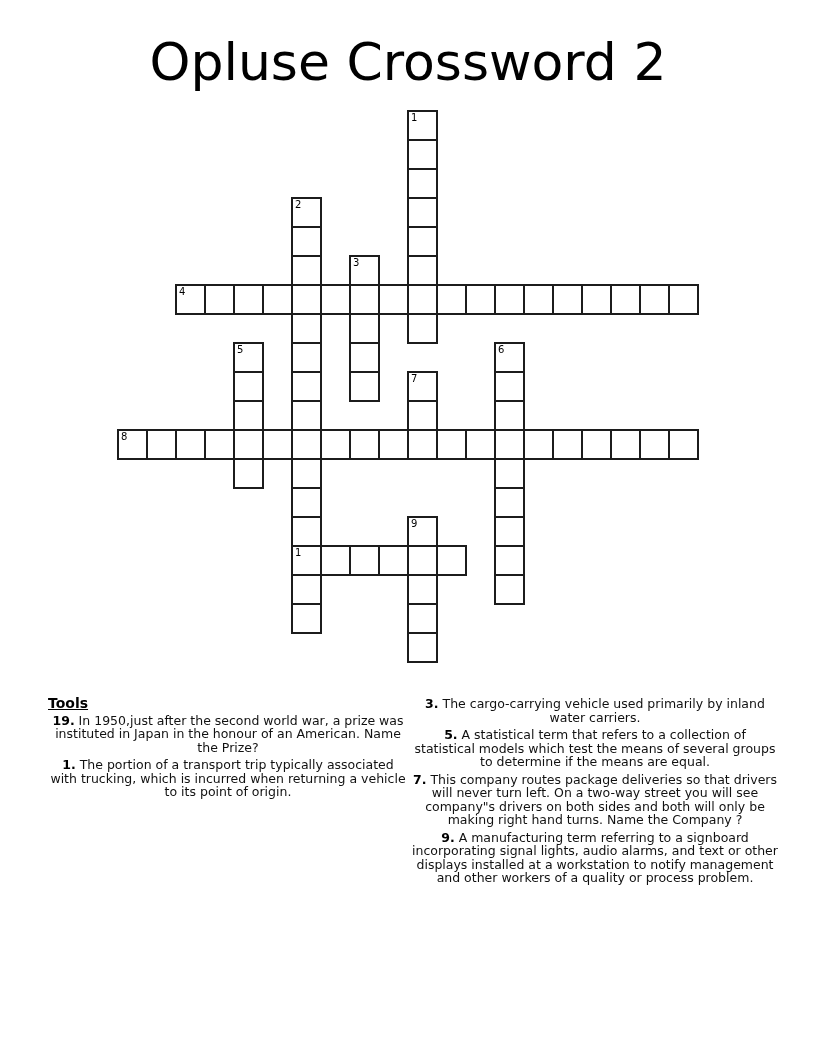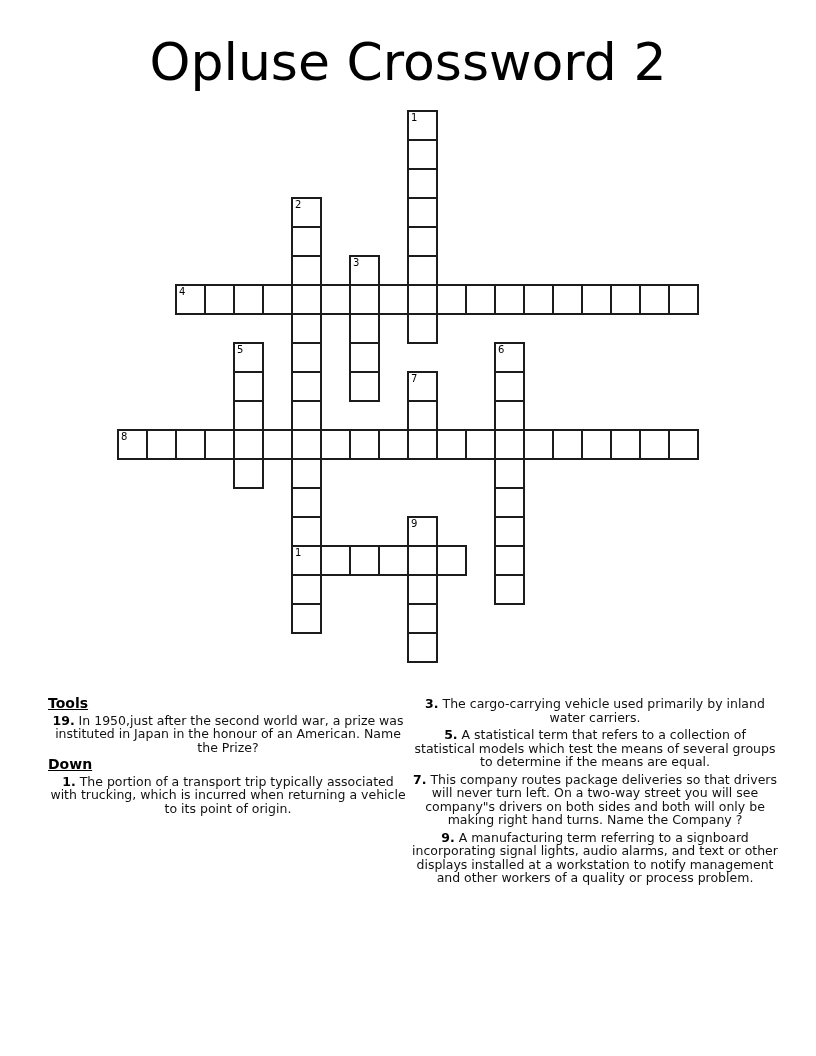--- a/index.html
+++ b/index.html
@@ -167,21 +167,20 @@
       <div class="cell" style="left: 261px; top: 435px;"></div>
       <div class="cell" style="left: 319px; top: 435px;"></div>
       <div class="cell-num" style="left: 178px; top: 438px;">1</div>
     </div>
 
   <div class="clue-col clue-col-left" id="clues-left">
     <div class="clue-heading">Tools</div>
     <div id="across-clues">
         <p class="clue"><b>19.</b> In 1950,just after the second world war, a prize was instituted in Japan in the honour of an American. Name the Prize?</p>
       </div>
-    <div class="clue-heading down-gap">Down</div>
     <div id="down-clues-left">
         <p class="clue"><b>1.</b> The portion of a transport trip typically associated with trucking, which is incurred when returning a vehicle to its point of origin.</p>
       </div>
   </div>
 
   <div class="clue-col clue-col-right" id="clues-right">
     <div id="down-clues-right">
         <p class="clue"><b>3.</b> The cargo-carrying vehicle used primarily by inland water carriers.</p>
         <p class="clue"><b>5.</b> A statistical term that refers to a collection of statistical models which test the means of several groups to determine if the means are equal.</p>
         <p class="clue"><b>7.</b> This company routes package deliveries so that drivers will never turn left. On a two-way street you will see company"s drivers on both sides and both will only be making right hand turns. Name the Company ?</p>

